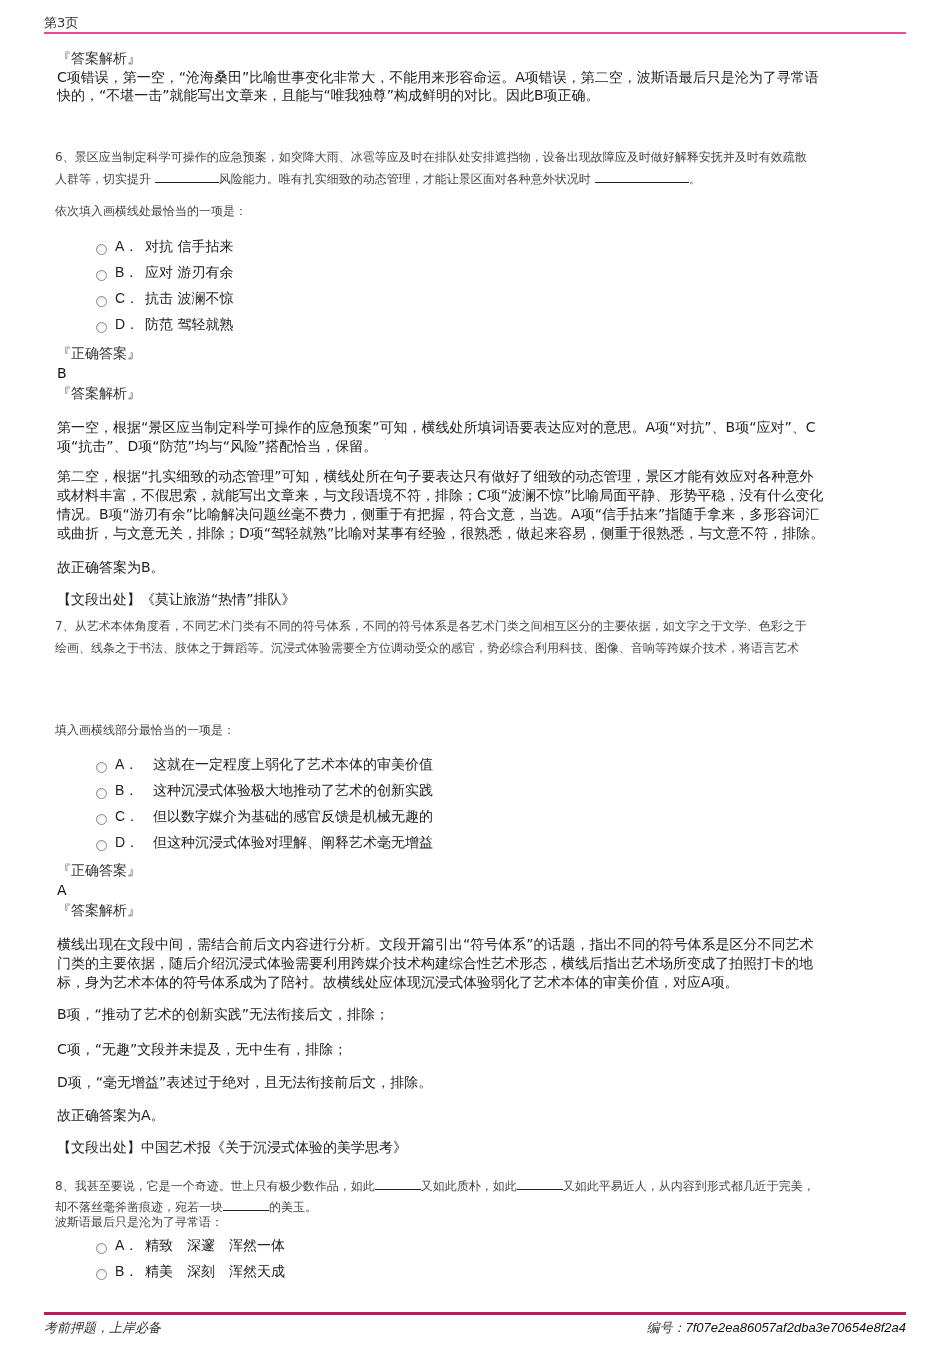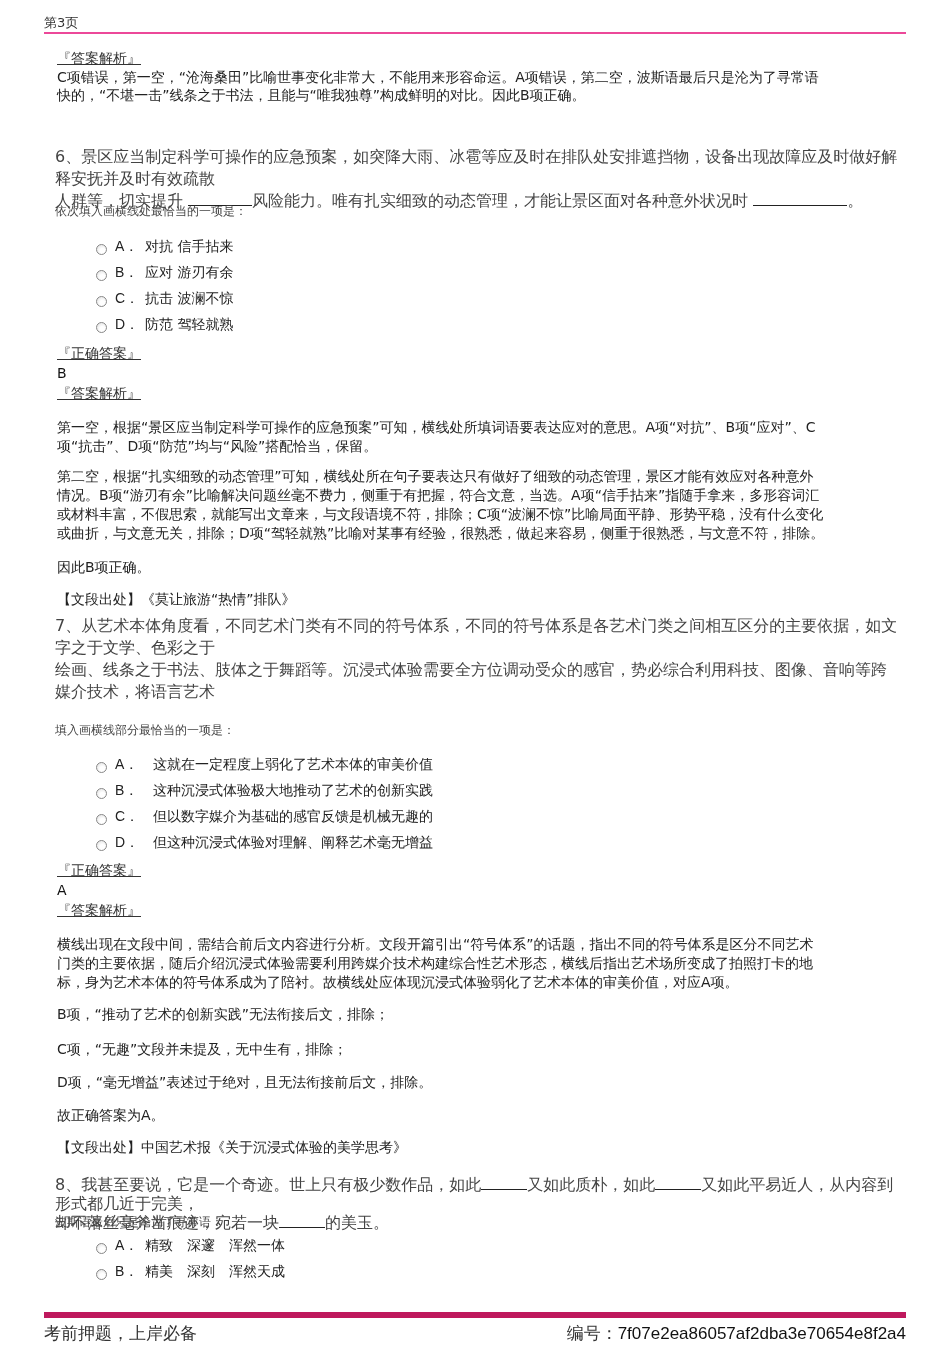--- a/index.html
+++ b/index.html
@@ -10,32 +10,32 @@
   }
   .header {
     position: absolute; left: 44px; right: 44px; top: 10px; height: 22px;
     border-bottom: 2px solid #ec4899;
     font-size: 13px; color: #333;
   }
   .header .left { position: absolute; left: 0; top: 4px; }
   .header .right { position: absolute; right: 0; top: 4px; }
   .footer {
     position: absolute; left: 44px; right: 44px; top: 1312px; height: 22px;
-    border-top: 6px solid #be185d;
-    font-size: 17px; color: #333;
+    border-top: 3px solid #be185d;
+    font-size: 13px; color: #333; font-style: italic;
   }
   .footer .left { position: absolute; left: 0; top: 4px; }
   .footer .right { position: absolute; right: 0; top: 4px; }
   .footer .code { font-family: "Liberation Sans", sans-serif; color: #111; }
 
   .blk { position: absolute; left: 57px; right: 45px; }
-  .lbl { font-size: 14px; color: #333; line-height: 20px; text-decoration: underline; }
+  .lbl { font-size: 14px; color: #333; line-height: 20px; }
   .ans { font-size: 14px; color: #111; line-height: 20px; }
   .para { font-size: 14px; color: #222; line-height: 19px; }
-  .q { position: absolute; left: 55px; right: 48px; font-size: 16px; color: #444; line-height: 22px; }
+  .q { position: absolute; left: 55px; right: 48px; font-size: 12px; color: #444; line-height: 22px; }
   .q.q8 { line-height: 19px; }
   .prompt { position: absolute; left: 55px; font-size: 12px; color: #444; }
   .opts { position: absolute; left: 96px; }
   .opt { height: 26px; display: flex; align-items: center; font-size: 14px; color: #222; }
   .radio {
     width: 9px; height: 9px; border-radius: 50%;
     border: 1px solid #888; background: radial-gradient(circle at 60% 65%, #fff 30%, #ddd 100%);
     margin-right: 8px; margin-top: 5px; display: inline-block; flex: none;
   }
   .opt .letter { font-family: "Liberation Sans", sans-serif; width: 30px; display: inline-block; }
@@ -48,21 +48,21 @@
 <body>
 
 <div class="header">
   <span class="left">第3页</span>
 </div>
 
 <div class="blk" style="top:48px;">
   <div class="lbl">『答案解析』</div>
   <div class="para" style="line-height:18px;">
     <div>C项错误，第一空，“沧海桑田”比喻世事变化非常大，不能用来形容命运。A项错误，第二空，波斯语最后只是沦为了寻常语</div>
-    <div>快的，“不堪一击”线条之于书法，且能与“唯我独尊”构成鲜明的对比。因此B项正确。</div>
+    <div>快的，“不堪一击”就能写出文章来，且能与“唯我独尊”构成鲜明的对比。因此B项正确。</div>
   </div>
 </div>
 
 <div class="q" style="top:146px;">
   <div>6、景区应当制定科学可操作的应急预案，如突降大雨、冰雹等应及时在排队处安排遮挡物，设备出现故障应及时做好解释安抚并及时有效疏散</div>
   <div>
     <span>人群等，切实提升 </span><span class="blank" style="width:64px;"></span><span>风险能力。唯有扎实细致的动态管理，才能让景区面对各种意外状况时 </span><span class="blank" style="width:94px;"></span><span>。</span>
   </div>
 </div>
 <div class="prompt" style="top:203px;">依次填入画横线处最恰当的一项是：</div>
@@ -95,25 +95,25 @@
   <div class="ans">B</div>
   <div class="lbl">『答案解析』</div>
 </div>
 
 <div class="blk para" style="top:418px;">
   <div>第一空，根据“景区应当制定科学可操作的应急预案”可知，横线处所填词语要表达应对的意思。A项“对抗”、B项“应对”、C</div>
   <div>项“抗击”、D项“防范”均与“风险”搭配恰当，保留。</div>
 </div>
 <div class="blk para" style="top:467px;">
   <div>第二空，根据“扎实细致的动态管理”可知，横线处所在句子要表达只有做好了细致的动态管理，景区才能有效应对各种意外</div>
+  <div>或材料丰富，不假思索，就能写出文章来，与文段语境不符，排除；C项“波澜不惊”比喻局面平静、形势平稳，没有什么变化</div>
   <div>情况。B项“游刃有余”比喻解决问题丝毫不费力，侧重于有把握，符合文意，当选。A项“信手拈来”指随手拿来，多形容词汇</div>
-  <div>或材料丰富，不假思索，就能写出文章来，与文段语境不符，排除；C项“波澜不惊”比喻局面平静、形势平稳，没有什么变化</div>
   <div>或曲折，与文意无关，排除；D项“驾轻就熟”比喻对某事有经验，很熟悉，做起来容易，侧重于很熟悉，与文意不符，排除。</div>
 </div>
-<div class="blk para" style="top:558px;">因此B项正确。</div>
+<div class="blk para" style="top:558px;">故正确答案为B。</div>
 <div class="blk src" style="top:591px;">
   <span>【文段出处】</span><span>《莫让旅游“热情”排队》</span>
 </div>
 
 <div class="q" style="top:615px;">
   <div>7、从艺术本体角度看，不同艺术门类有不同的符号体系，不同的符号体系是各艺术门类之间相互区分的主要依据，如文字之于文学、色彩之于</div>
   <div>绘画、线条之于书法、肢体之于舞蹈等。沉浸式体验需要全方位调动受众的感官，势必综合利用科技、图像、音响等跨媒介技术，将语言艺术</div>
 </div>
 <div class="prompt" style="top:722px;">填入画横线部分最恰当的一项是：</div>
 

